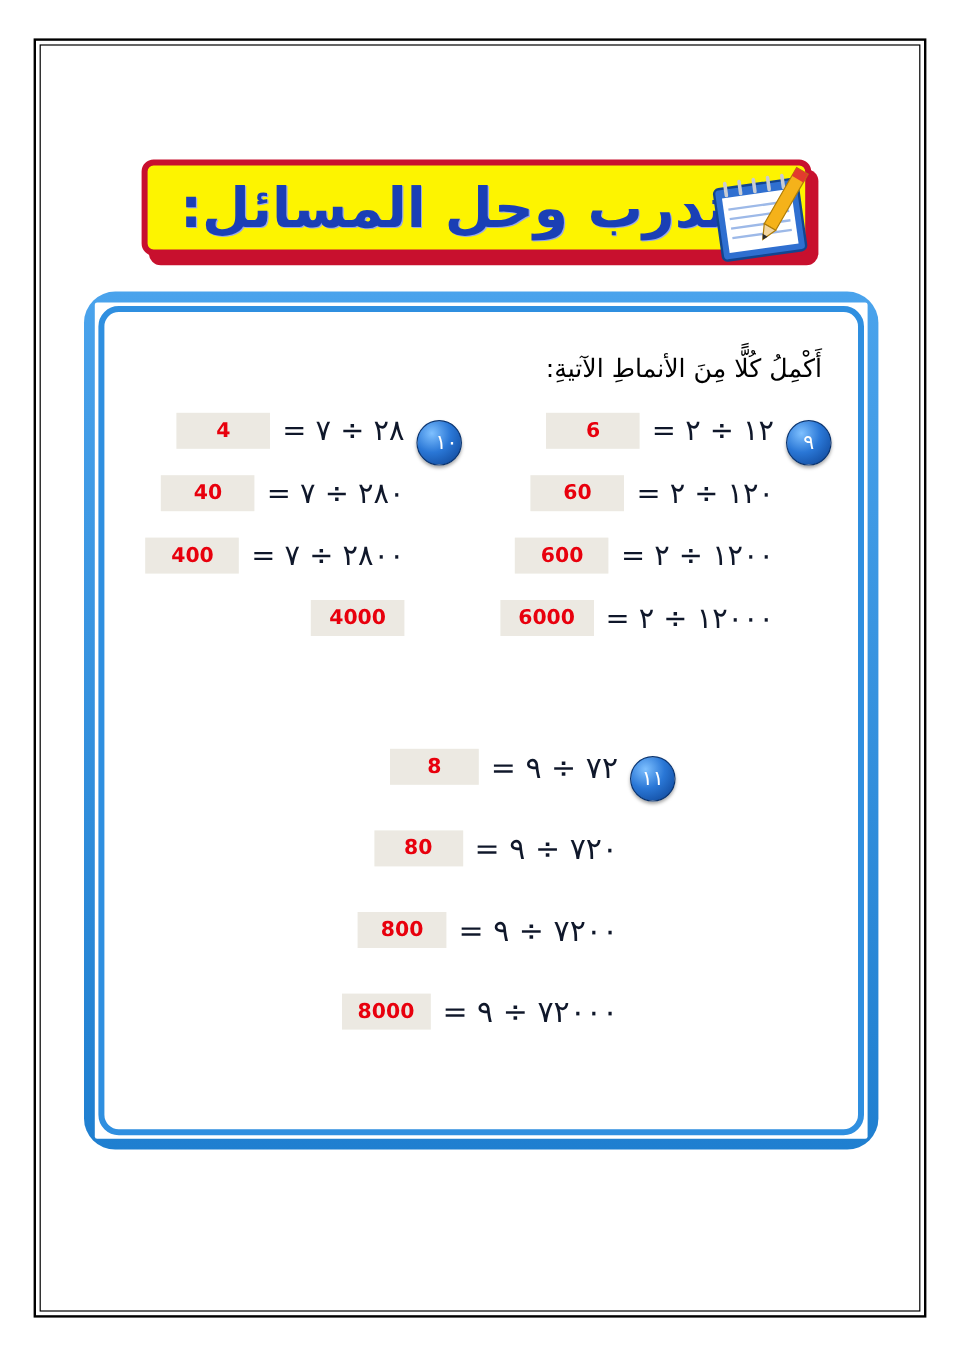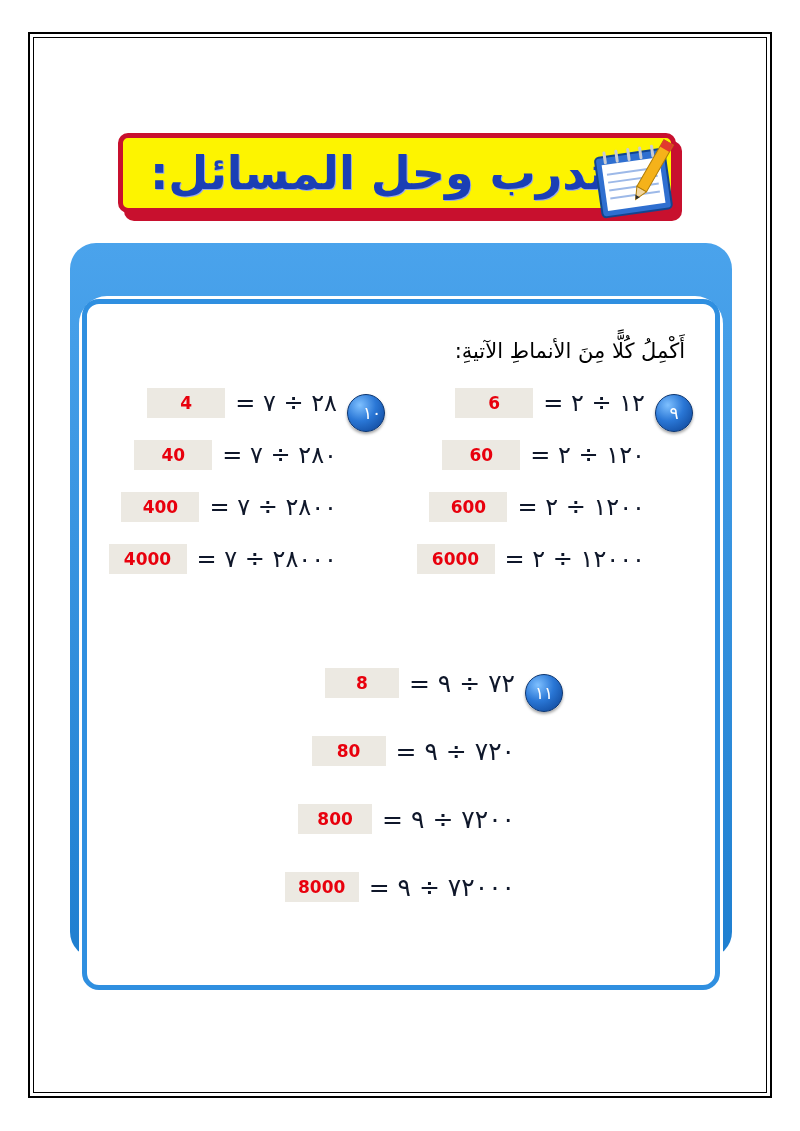--- a/index.html
+++ b/index.html
@@ -95,25 +95,24 @@
     height: 715px;
     border-radius: 26px;
     background: #2f8fe0;
     background: linear-gradient(180deg,#4aa3ec 0%, #1f7fd0 100%);
     box-sizing: border-box;
     padding: 9px;
   }
   .main-box-mid {
     width: 100%;
     height: 100%;
-    border-radius: 28px;
+    border-radius: 2px;
     background: #ffffff;
     box-sizing: border-box;
     padding: 3px;
-    margin-top: 44px;
   }
   .main-box-inner {
     width: 100%;
     height: 100%;
     border-radius: 17px;
     border: 5px solid #2f8fe0;
     background: #ffffff;
     box-sizing: border-box;
     position: relative;
     overflow: hidden;
@@ -272,21 +271,20 @@
           </div>
           <div class="row">
             <span class="expr">٢٨٠ ÷ ٧ =</span>
             <span class="answer">40</span>
           </div>
           <div class="row">
             <span class="expr">٢٨٠٠ ÷ ٧ =</span>
             <span class="answer">400</span>
           </div>
           <div class="row">
-            <span class="expr">٢٨٠٠٠ ÷ ٧ =</span>
             <span class="answer">4000</span>
           </div>
         </div>
       </div>
 
       <div class="group group-11">
         <div class="badge">١١</div>
         <div class="rows">
           <div class="row">
             <span class="expr">٧٢ ÷ ٩ =</span>

